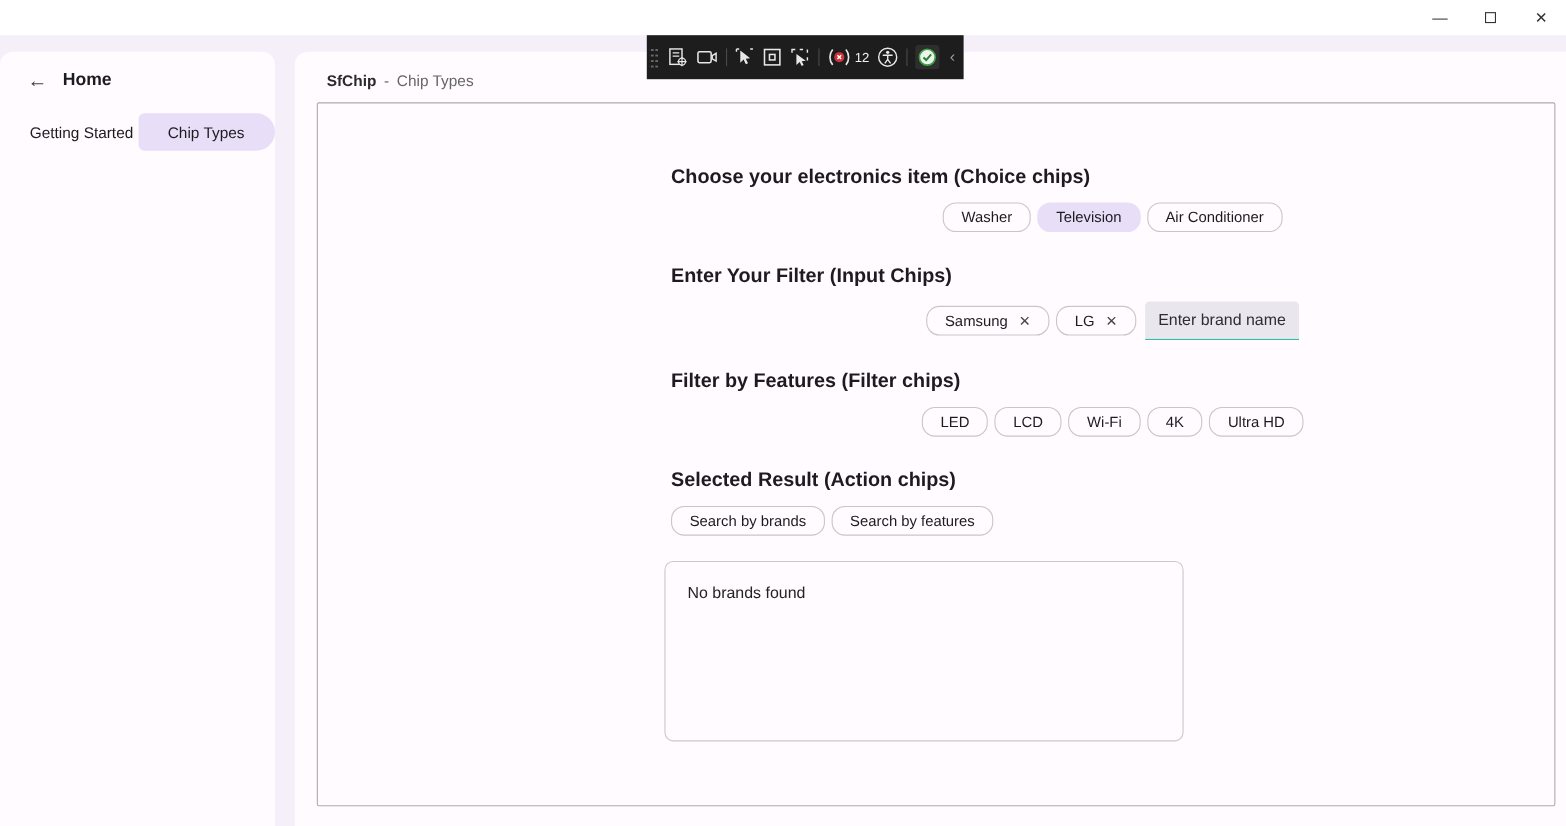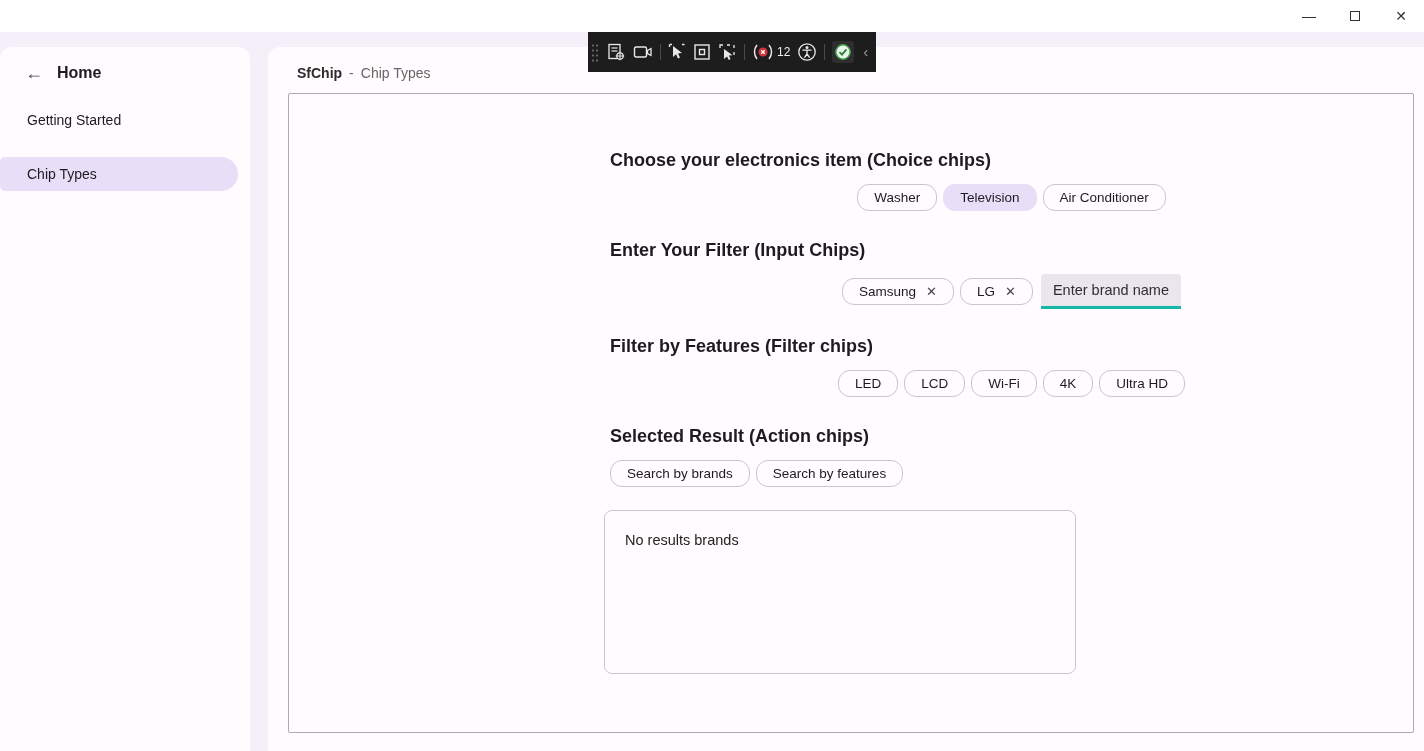--- a/index.html
+++ b/index.html
@@ -45,21 +45,21 @@
   }
 
   
   .sidebar {
     position: absolute; left: 0; top: 47px; width: 250px; height: 704px;
     background: #FFFBFE; border-radius: 12px 12px 0 0;
   }
   .sidebar-header { display: flex; align-items: center; padding: 17px 0 0 25px; gap: 14px; }
   .back-arrow { font-size: 18px; color: #444; cursor: default; line-height: 1; }
   .sidebar-title { font-size: 16px; font-weight: 700; color: #1C1B1F; }
-  .nav { margin-top: 21px; display: flex; flex-direction: column; gap: 20px; }
+  .nav { margin-top: 21px; display: flex; gap: 1px; }
   .nav-item {
     height: 34px; display: flex; align-items: center; padding-left: 27px;
     font-size: 14px; color: #1C1B1F; cursor: default; width: 238px;
   }
   .nav-item.selected { background: #E8DEF8; border-radius: 6px 20px 20px 6px; }
 
   
   .main {
     position: absolute; left: 268px; top: 47px; width: 1162px; height: 704px;
     background: #FFFBFE; border-radius: 12px 0 0 0;
@@ -83,21 +83,21 @@
     display: inline-flex; align-items: center; justify-content: center;
     height: 27px; padding: 0 16px; border: 1px solid #C9C5CA; border-radius: 12px;
     background: #FFFBFE; font-size: 13.5px; color: #1C1B1F; cursor: default;
     font-family: "Liberation Sans", sans-serif; white-space: nowrap;
   }
   .chip.selected { background: #E8DEF8; border-color: #E8DEF8; }
   .chip .close-x { margin-left: 10px; font-size: 13px; color: #454349; line-height: 1; }
 
   .brand-entry {
     width: 140px; height: 35px; background: #E9E6ED;
-    border: none; border-bottom: 3px solid #14b8a6; border-radius: 4px 4px 0 0;
+    border: none; border-bottom: 1px solid #14b8a6; border-radius: 4px 4px 0 0;
     font-size: 14.5px; color: #1C1B1F; text-align: center; outline: none;
     font-family: "Liberation Sans", sans-serif; margin-left: 2px;
   }
   .brand-entry::placeholder { color: #2f2d33; opacity: 1; }
 
   .result-box {
     width: 472px; height: 164px; border: 1px solid #CBC7CC; border-radius: 8px;
     background: #FFFBFE; margin-top: 23px; margin-left: -6px; padding: 21px 20px;
   }
   .result-text { font-size: 14.5px; color: #222; }
@@ -247,20 +247,20 @@
           <button class="chip">Ultra HD</button>
         </div>
 
         <div class="section-label">Selected Result  (Action chips)</div>
         <div class="chip-row">
           <button class="chip">Search by brands</button>
           <button class="chip">Search by features</button>
         </div>
 
         <div class="result-box">
-          <div class="result-text">No results brands</div>
+          <div class="result-text">No brands found</div>
         </div>
 
       </div>
     </div>
   </div>
 
 </div>
 
 </body></html>

